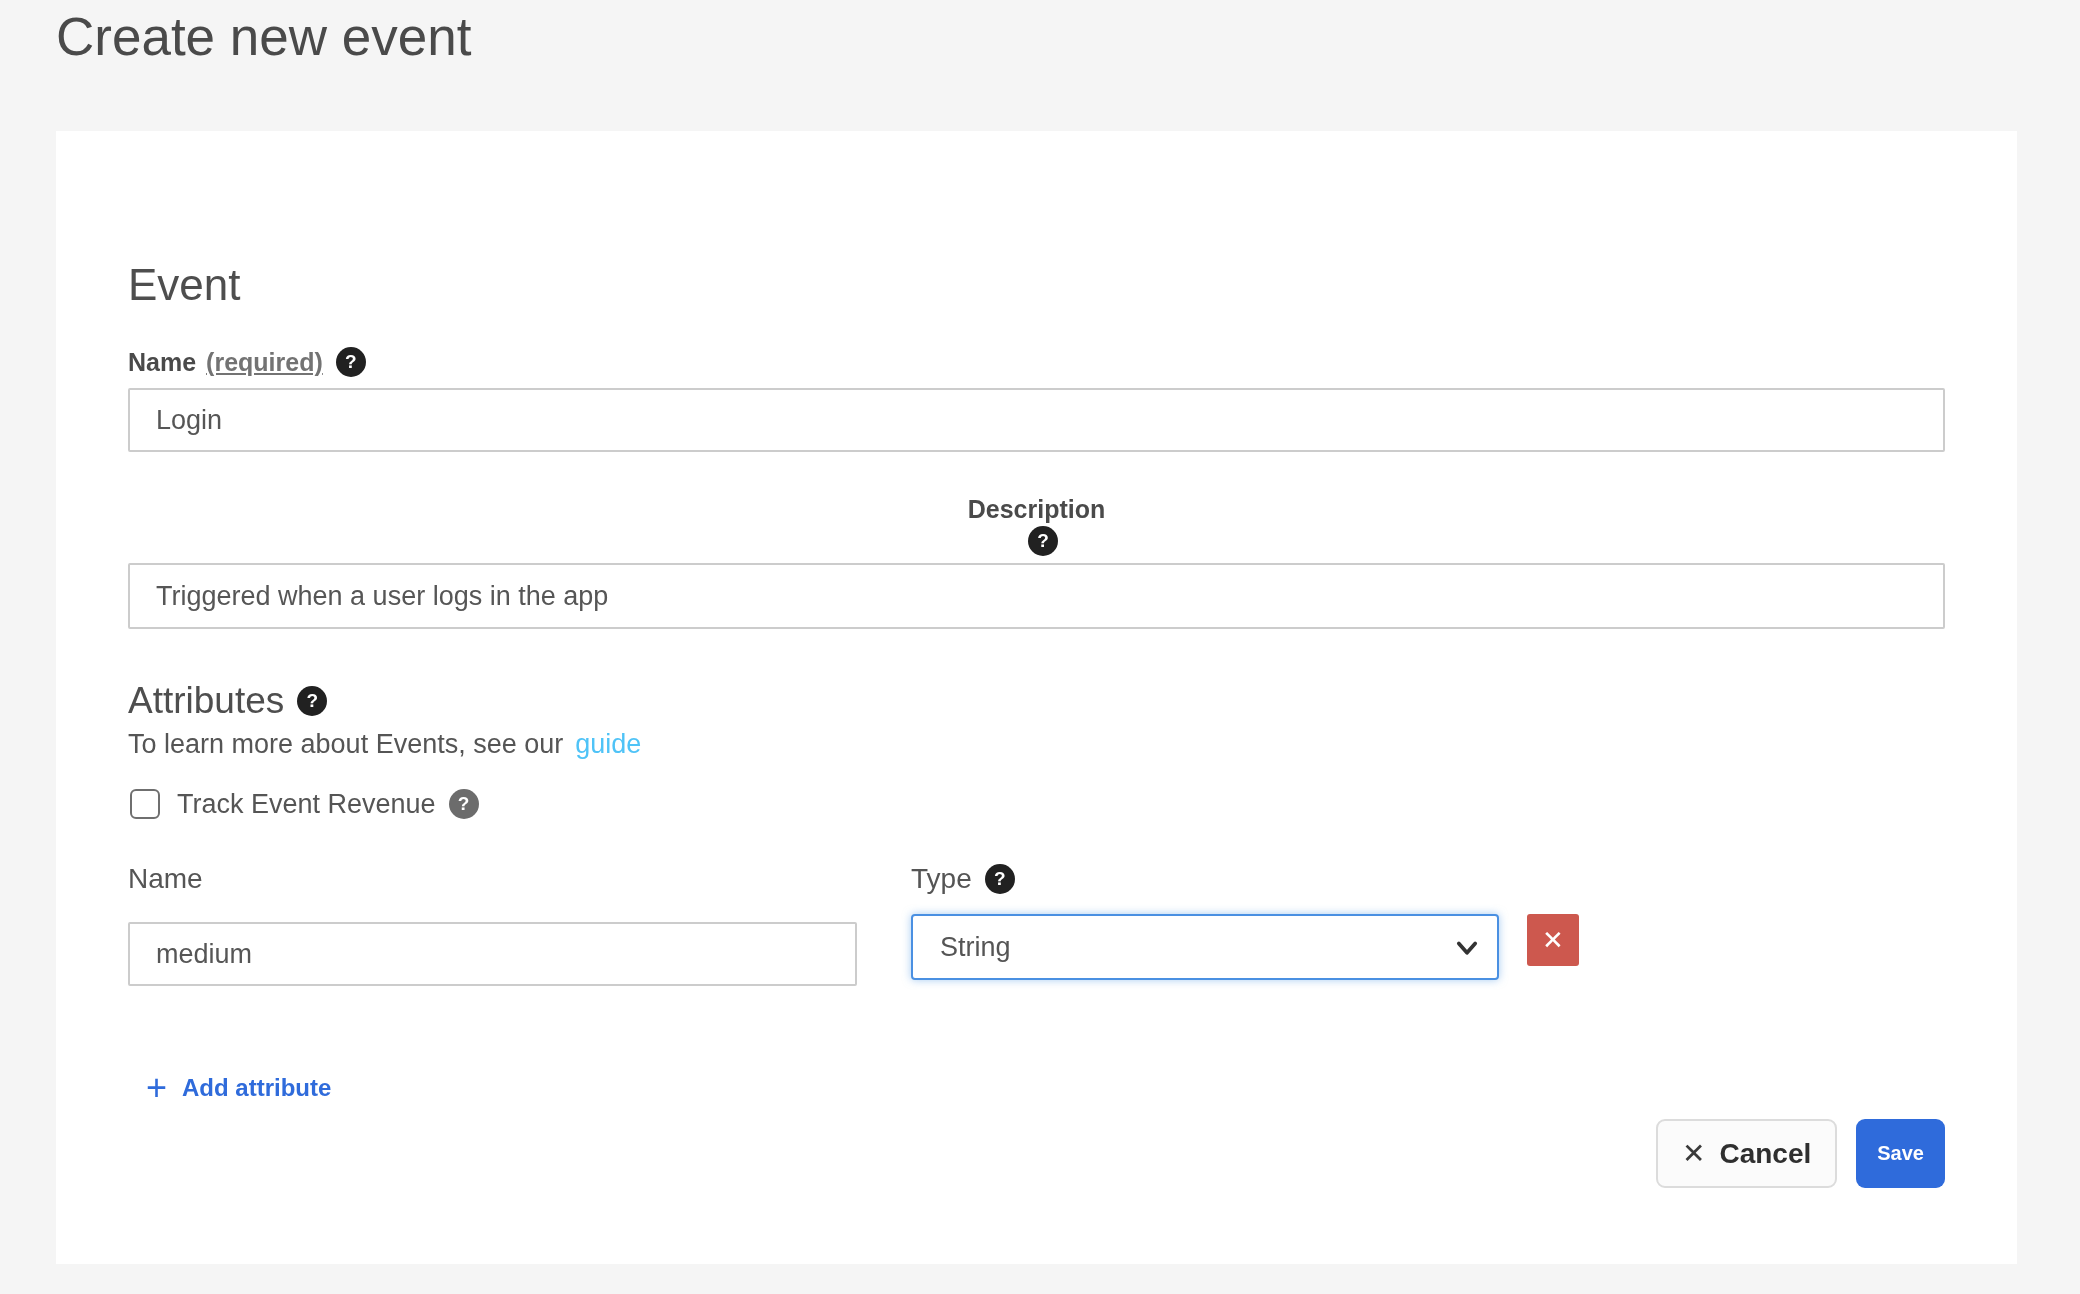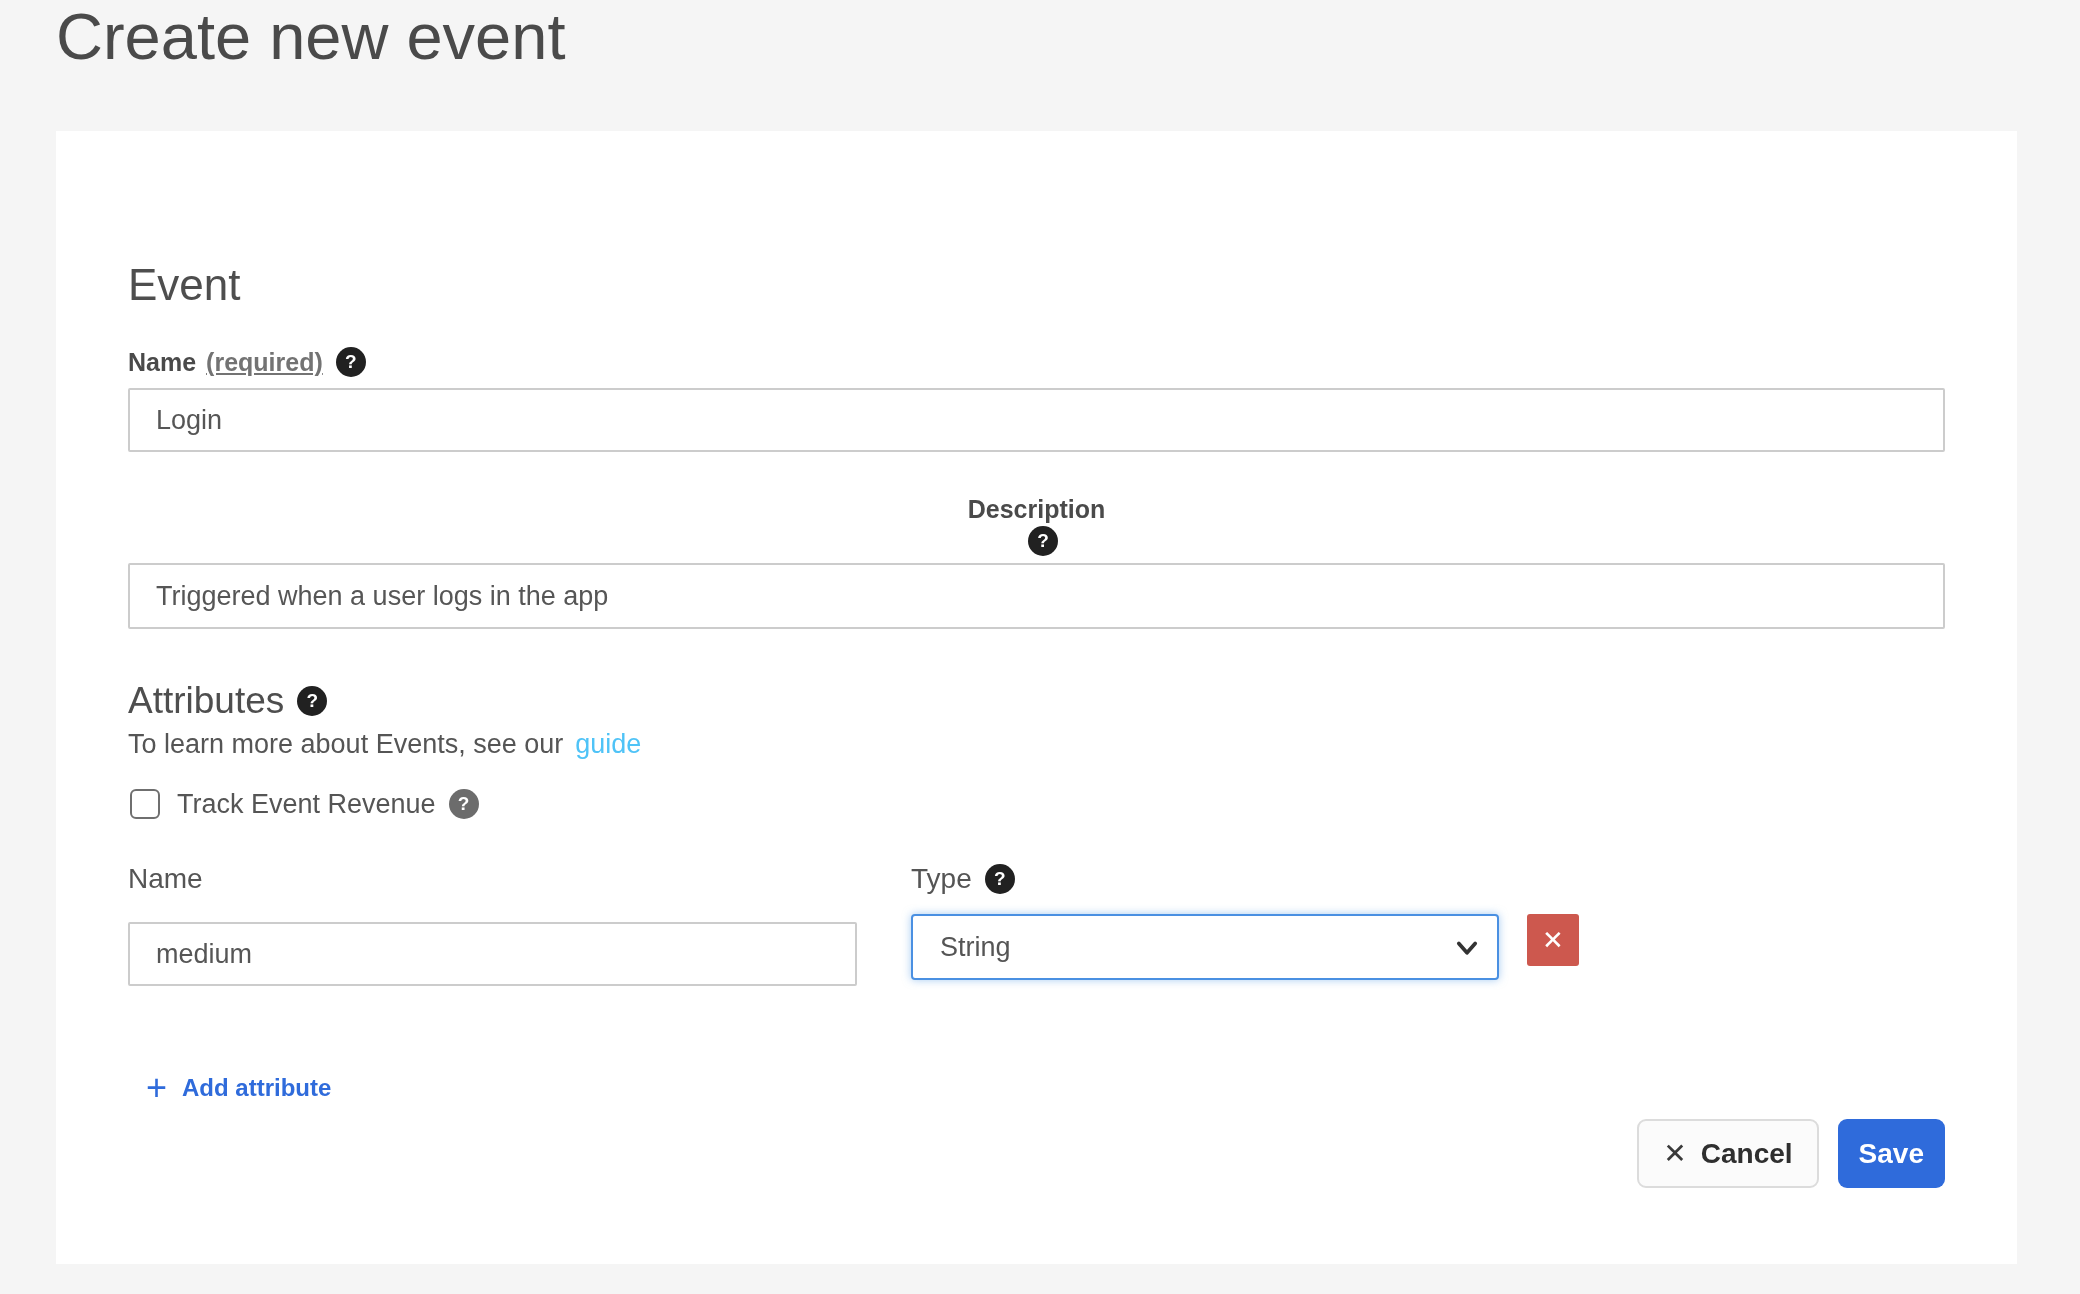--- a/index.html
+++ b/index.html
@@ -5,21 +5,21 @@
   * { box-sizing: border-box; margin: 0; padding: 0; }
   html, body {
     width: 2080px; height: 1294px;
     background: #f5f5f5;
     font-family: "Liberation Sans", sans-serif;
     position: relative;
     overflow: hidden;
   }
   .page-title {
     position: absolute; left: 56px; top: 6px;
-    font-size: 65px; font-weight: 400; color: #4a4a4a;
+    font-size: 53px; font-weight: 400; color: #4a4a4a;
     line-height: 62px; letter-spacing: 0;
   }
   .card {
     position: absolute; left: 56px; top: 131px;
     width: 1961px; height: 1133px;
     background: #ffffff;
     padding: 0 72px;
   }
   .section-heading {
     padding-top: 128px;
@@ -142,21 +142,21 @@
   }
   .cancel-btn .x {
     font-size: 28px; font-weight: 400; color: #3a3a3a; margin-right: 14px;
   }
   .save-btn {
     height: 69px; margin-left: 19px;
     display: inline-flex; align-items: center; justify-content: center;
     padding: 0 21px;
     background: #2f6bdb; border: none; border-radius: 9px;
     font-family: "Liberation Sans", sans-serif;
-    font-size: 28px; font-weight: 700; color: #ffffff;
+    font-size: 20px; font-weight: 700; color: #ffffff;
     cursor: pointer;
   }
 </style>
 </head>
 <body>
 
 <h1 class="page-title">Create new event</h1>
 
 <div class="card">
 

